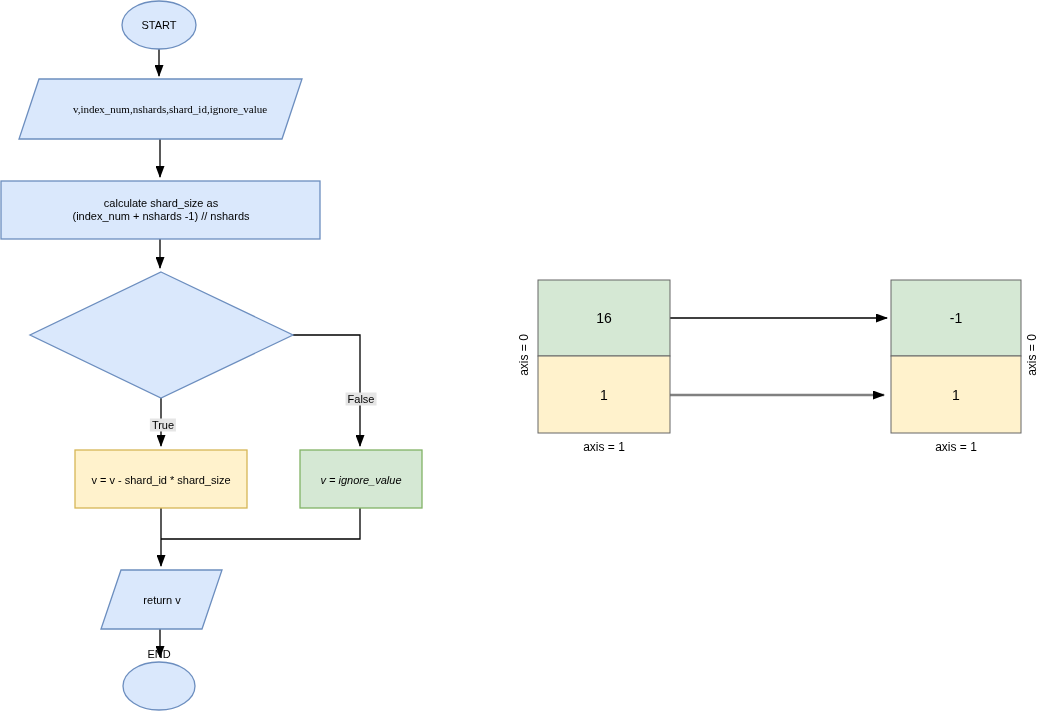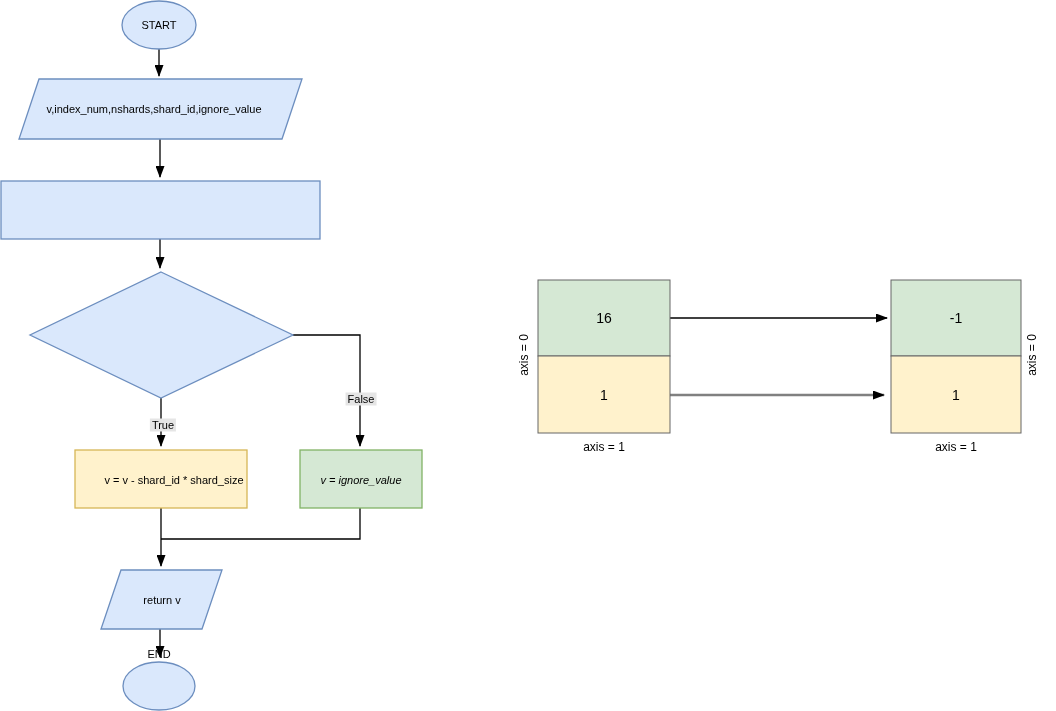--- a/index.html
+++ b/index.html
@@ -48,24 +48,26 @@
     <ellipse cx="159" cy="686" rx="36" ry="24" stroke-width="1.3" fill="#dae8fc" stroke="#6c8ebf"></ellipse>
 
     <rect x="538" y="280" width="132" height="76" stroke-width="1" fill="#d5e8d4" stroke="#666666"></rect>
     <rect x="538" y="356" width="132" height="77" stroke-width="1" fill="#fff2cc" stroke="#666666"></rect>
 
     <rect x="891" y="280" width="130" height="76" stroke-width="1" fill="#d5e8d4" stroke="#666666"></rect>
     <rect x="891" y="356" width="130" height="77" stroke-width="1" fill="#fff2cc" stroke="#666666"></rect>
   </svg>
 
   <div class="lbl" style="left:159px;top:25px;">START</div>
-  <div class="lbl" style="left:154px;top:109px;">v,index_num,nshards,shard_id,ignore_value</div>
+  <div class="lbl" style="left:170px;top:109px;font-family:Liberation Serif, serif;">v,index_num,nshards,shard_id,ignore_value</div>
+  <div class="lbl" style="left:161px;top:210px;">calculate shard_size as
+(index_num + nshards -1) // nshards</div>
   <div class="lbl on-line" style="left:163px;top:425px;">True</div>
   <div class="lbl on-line" style="left:361px;top:399px;">False</div>
-  <div class="lbl" style="left:161px;top:480px;margin-left:13px;">v = v - shard_id * shard_size</div>
+  <div class="lbl" style="left:161px;top:480px;">v = v - shard_id * shard_size</div>
   <div class="lbl" style="left:361px;top:480px;font-style:italic;">v = ignore_value</div>
   <div class="lbl" style="left:162px;top:600px;">return v</div>
   <div class="lbl" style="left:159px;top:654px;">END</div>
 
   <div class="lbl value" style="left:604px;top:318px;">16</div>
   <div class="lbl value" style="left:604px;top:395px;">1</div>
   <div class="lbl axis axis-v" style="left:524px;top:355px;">axis = 0</div>
   <div class="lbl axis" style="left:604px;top:447px;">axis = 1</div>
 
   <div class="lbl value" style="left:956px;top:318px;">-1</div>

